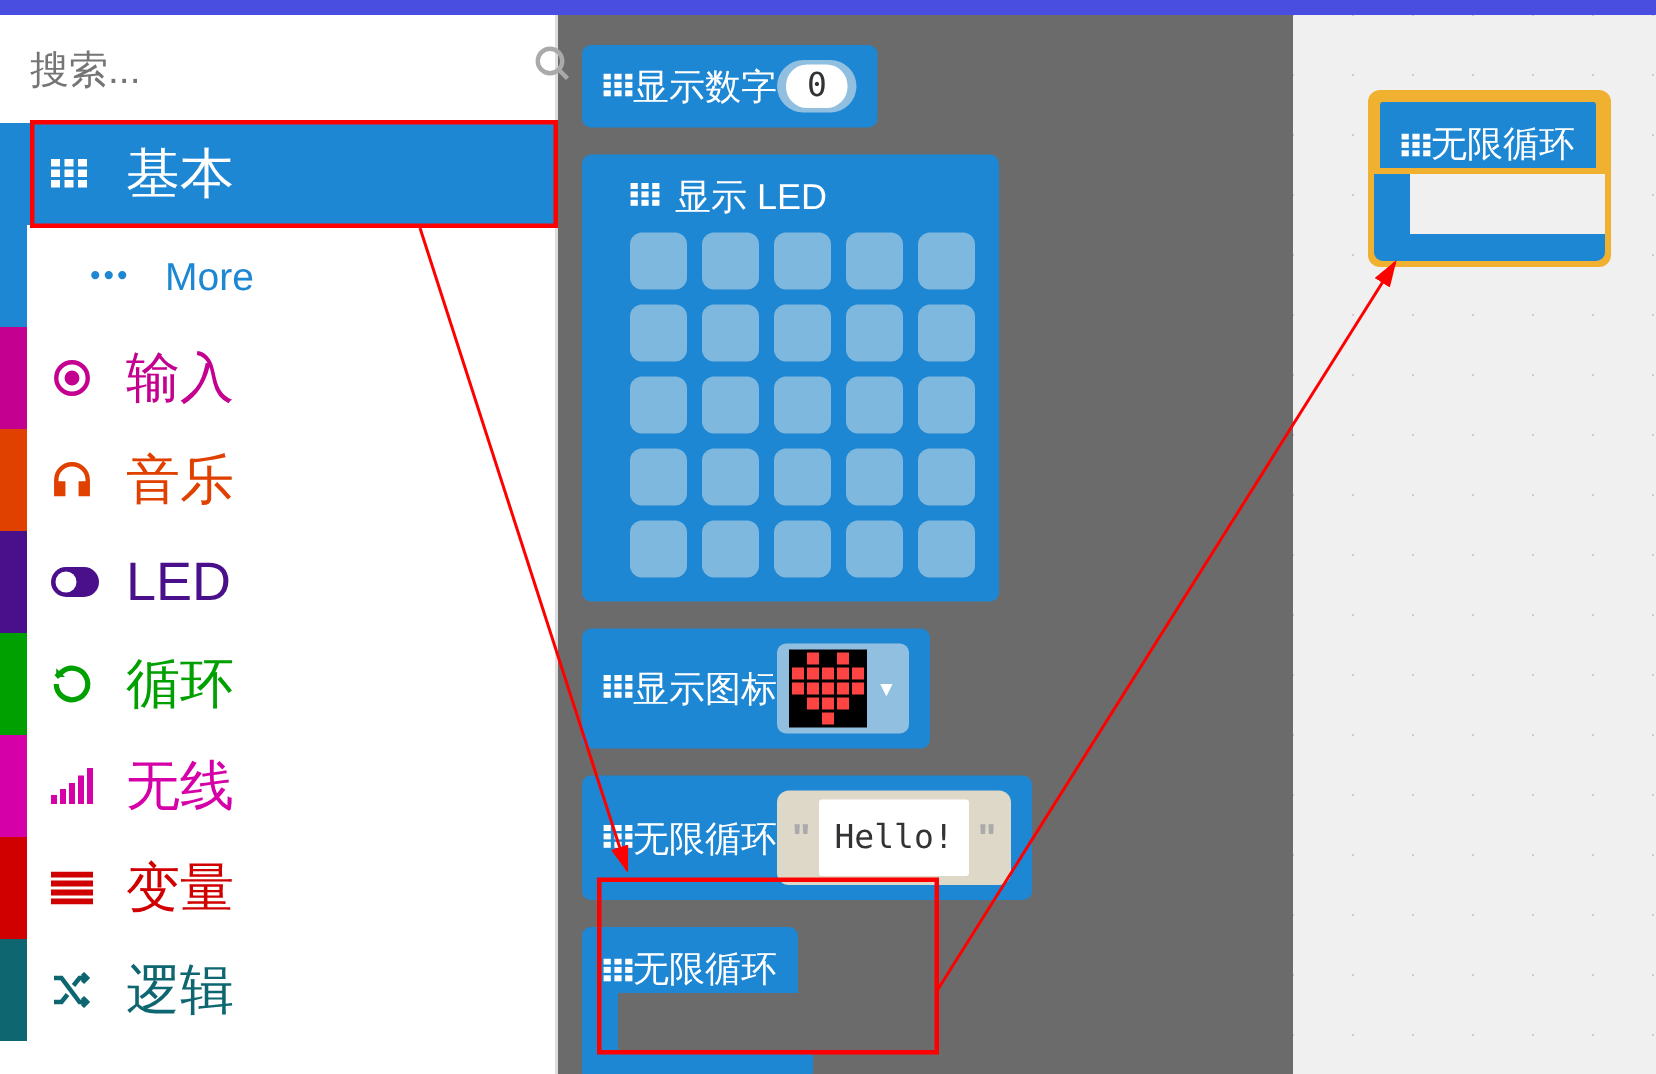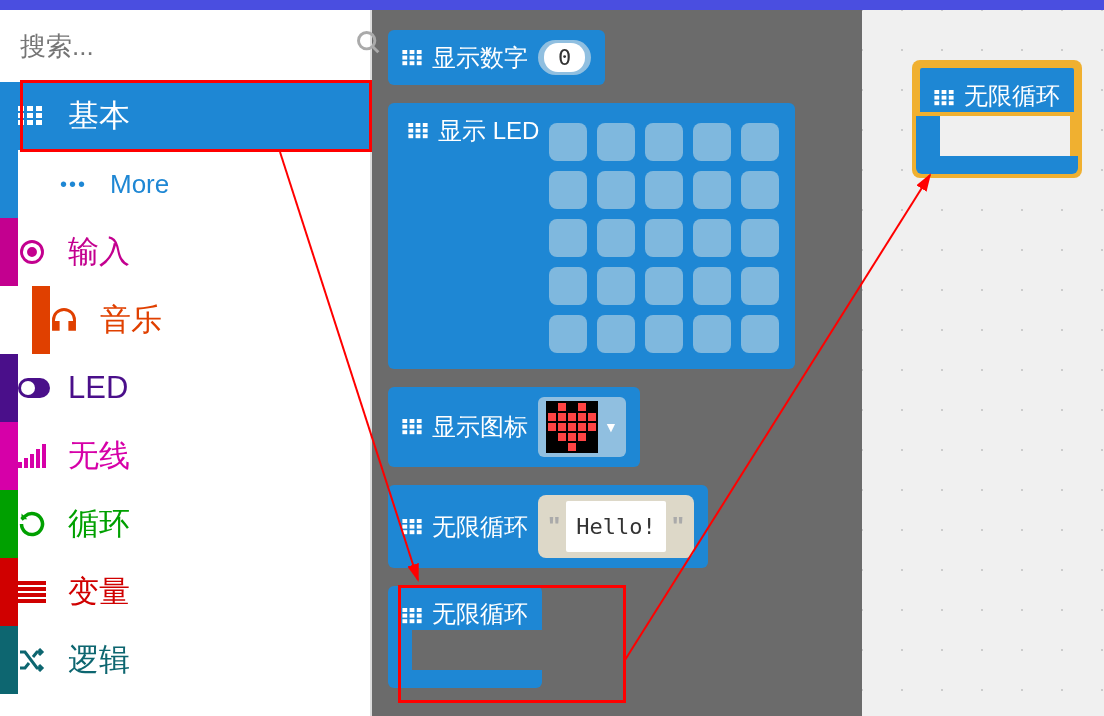--- a/index.html
+++ b/index.html
@@ -3,34 +3,34 @@
   <meta charset="utf-8">
   <style>
     * { box-sizing: border-box; margin: 0; padding: 0; }
     body { font-family: -apple-system, sans-serif; background: #fff; width: 1104px; height: 716px; overflow: hidden; position: relative; }
     .topbar { position: absolute; top: 0; left: 0; right: 0; height: 10px; background: #4a4ee0; }
     .container { display: flex; height: 716px; padding-top: 10px; }
     .sidebar { width: 372px; background: #fff; border-right: 2px solid #ddd; position: relative; }
     .search-row { display: flex; align-items: center; padding: 8px 20px; height: 72px; }
     .search-input { flex: 1; border: none; font-size: 26px; color: #999; outline: none; background: transparent; }
     .search-icon { color: #aaa; font-size: 28px; }
-    .cat-item { display: flex; align-items: center; height: 68px; padding-left: 18px; font-size: 31px; cursor: pointer; position: relative; }
+    .cat-item { display: flex; align-items: center; height: 68px; padding-left: 34px; font-size: 36px; cursor: pointer; position: relative; }
     .cat-item.active { background: #1e87d4; color: #fff; }
     .cat-item.sub { padding-left: 60px; font-size: 26px; }
     .cat-icon { width: 50px; display: flex; align-items: center; justify-content: flex-start; }
     .cat-label { flex: 1; }
     .color-bar { position: absolute; left: 0; top: 0; bottom: 0; width: 18px; }
     .cat-item.sub .color-bar { width: 18px; }
     .mid-panel { width: 490px; background: #6b6b6b; padding: 20px 16px; display: flex; flex-direction: column; gap: 18px; }
-    .block { background: #1e87d4; border-radius: 6px; padding: 10px 14px; color: #fff; font-size: 24px; display: flex; align-items: center; gap: 10px; position: relative; width: fit-content; }
+    .block { background: #1e87d4; border-radius: 6px; padding: 10px 14px; color: #fff; font-size: 24px; display: flex; align-items: center; position: relative; width: fit-content; }
     .num-input { background: #90bfe0; border-radius: 18px; padding: 3px 6px; display: inline-flex; align-items: center; }
     .num-inner { background: #fff; border-radius: 14px; padding: 2px 14px; color: #333; font-family: monospace; font-size: 22px; }
     .led-grid { display: grid; grid-template-columns: repeat(5, 38px); grid-template-rows: repeat(5, 38px); gap: 10px; margin-top: 8px; }
     .led-cell { background: #7fb8de; border-radius: 8px; }
-    .block-led { flex-direction: row; align-items: flex-start; padding: 12px 16px 16px 20px; }
+    .block-led { flex-direction: column; align-items: flex-start; padding: 12px 16px 16px 32px; }
     .block-led .block-head { display: flex; align-items: center; gap: 10px; }
     .icon-dropdown { background: #90bfe0; border-radius: 6px; padding: 4px 8px; display: flex; align-items: center; gap: 6px; }
     .heart-grid { display: grid; grid-template-columns: repeat(5, 8px); grid-template-rows: repeat(5, 8px); gap: 2px; background: #000; padding: 2px; }
     .heart-grid span { background: #000; }
     .heart-grid span.on { background: #f44; }
     .dropdown-arrow { color: #fff; font-size: 14px; }
     .string-input { background: #ddd8c8; border-radius: 8px; padding: 6px 10px; display: flex; align-items: center; gap: 6px; }
     .quote-mark { color: #aaa; font-size: 26px; font-weight: bold; }
     .string-text { background: #fff; padding: 13px 10px; color: #333; font-family: monospace; font-size: 22px; border-radius: 2px; }
     .loop-block { padding: 12px 14px 0 14px; align-items: flex-end; }
@@ -91,66 +91,66 @@
       <span class="color-bar" style="background:#c3008f;"></span>
       <span class="cat-icon">
         <svg width="28" height="28" viewBox="0 0 24 24" fill="none" stroke="#c3008f" stroke-width="2.5">
             <circle cx="12" cy="12" r="9"></circle>
             <circle cx="12" cy="12" r="3" fill="#c3008f"></circle>
           </svg>
       </span>
       <span class="cat-label">输入</span>
     </div>
 
-    <div class="cat-item" style="color:#e04000;margin-left:32px;">
+    <div class="cat-item" style="color:#e04000;">
       <span class="color-bar" style="background:#e04000;"></span>
       <span class="cat-icon">
         <svg width="28" height="28" viewBox="0 0 24 24" fill="none" stroke="#e04000" stroke-width="2.5">
             <path d="M3 14v-2a9 9 0 0 1 18 0v2"></path>
             <path d="M3 14h4v6H3z" fill="#e04000"></path>
             <path d="M17 14h4v6h-4z" fill="#e04000"></path>
           </svg>
       </span>
       <span class="cat-label">音乐</span>
     </div>
 
     <div class="cat-item" style="color:#4a0f8a;">
       <span class="color-bar" style="background:#4a0f8a;"></span>
       <span class="cat-icon">
         <svg width="32" height="20" viewBox="0 0 32 20">
             <rect x="0" y="0" width="32" height="20" rx="10" fill="#4a0f8a"></rect>
             <circle cx="10" cy="10" r="7" fill="#fff"></circle>
           </svg>
       </span>
       <span class="cat-label">LED</span>
+    </div>
+
+    <div class="cat-item" style="color:#00a000;">
+      <span class="color-bar" style="background:#00a000;"></span>
+      <span class="cat-icon">
+        <svg width="28" height="28" viewBox="0 0 24 24" fill="none" stroke="#00a000" stroke-width="3">
+            <path d="M3 12a9 9 0 1 0 3-6.7L3 8"></path>
+            <path d="M3 3v5h5" fill="#00a000" stroke="none"></path>
+          </svg>
+      </span>
+      <span class="cat-label">循环</span>
     </div>
 
     <div class="cat-item" style="color:#d600a8;">
       <span class="color-bar" style="background:#d600a8;"></span>
       <span class="cat-icon">
         <svg width="28" height="24" viewBox="0 0 28 24" fill="#d600a8">
             <rect x="0" y="18" width="4" height="6"></rect>
             <rect x="6" y="14" width="4" height="10"></rect>
             <rect x="12" y="10" width="4" height="14"></rect>
             <rect x="18" y="5" width="4" height="19"></rect>
             <rect x="24" y="0" width="4" height="24"></rect>
           </svg>
       </span>
       <span class="cat-label">无线</span>
-    </div>
-
-    <div class="cat-item" style="color:#00a000;">
-      <span class="color-bar" style="background:#00a000;"></span>
-      <span class="cat-icon">
-        <svg width="28" height="28" viewBox="0 0 24 24" fill="none" stroke="#00a000" stroke-width="3">
-            <path d="M3 12a9 9 0 1 0 3-6.7L3 8"></path>
-            <path d="M3 3v5h5" fill="#00a000" stroke="none"></path>
-          </svg>
-      </span>
-      <span class="cat-label">循环</span>
     </div>
 
     <div class="cat-item" style="color:#d00000;">
       <span class="color-bar" style="background:#d00000;"></span>
       <span class="cat-icon">
         <svg width="28" height="22" viewBox="0 0 28 22" fill="#d00000">
             <rect x="0" y="0" width="28" height="4"></rect>
             <rect x="0" y="6" width="28" height="4"></rect>
             <rect x="0" y="12" width="28" height="4"></rect>
             <rect x="0" y="18" width="28" height="4"></rect>

